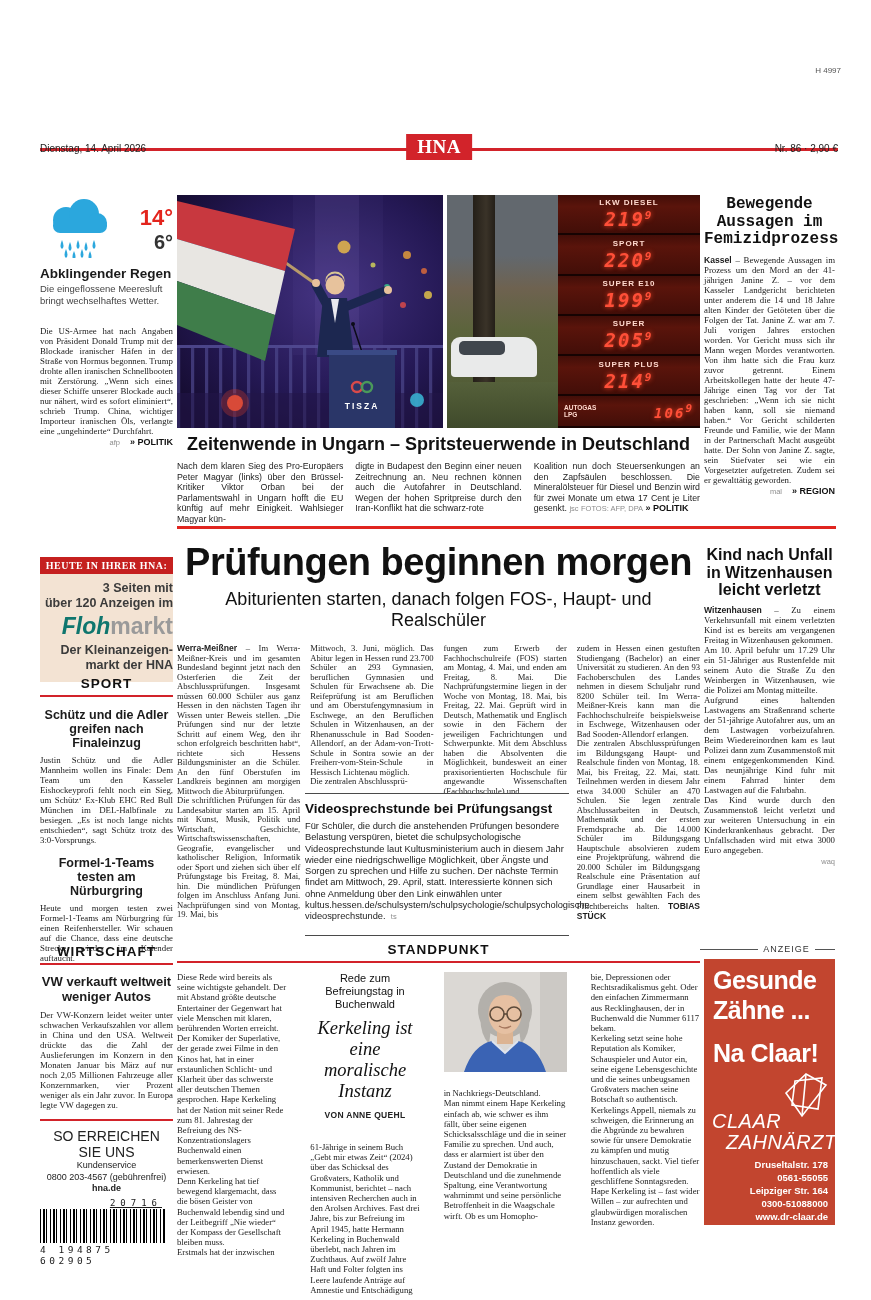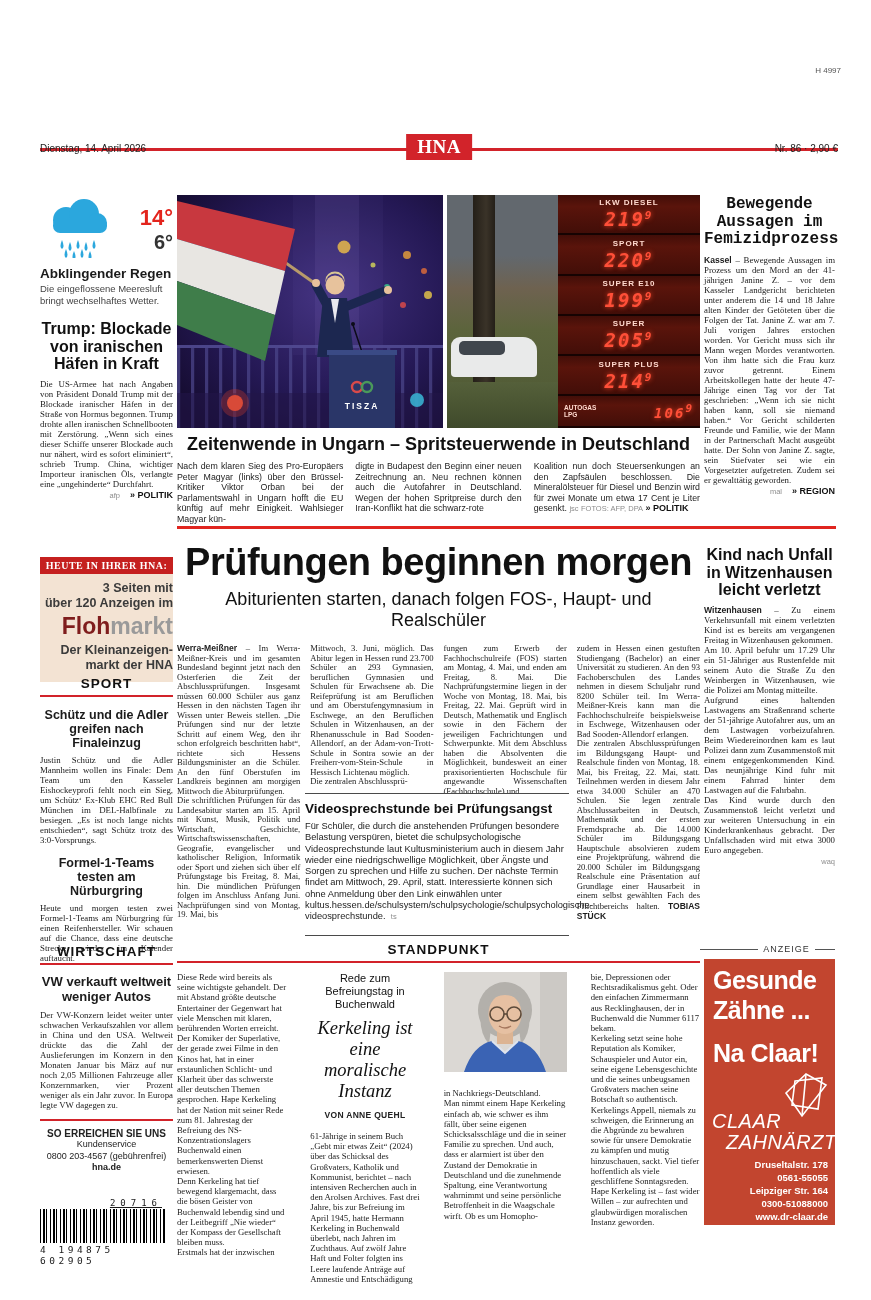--- a/index.html
+++ b/index.html
@@ -76,21 +76,21 @@
   .femizid .rail-body{margin-top:6px;}
   .lead{font-weight:bold;font-family:"Liberation Sans",sans-serif;font-size:8.6px;}
 
   
   .promo{left:40px;top:557px;width:133px;}
   .promo-banner{background:#c5201f;color:#fff;text-align:center;
                 font:bold 10px "Liberation Serif",serif;letter-spacing:.5px;padding:3px 0;}
   .promo-box{background:#f3e3d3;text-align:right;padding:7px 0 9px;}
   .promo-l{font:bold 12.5px "Liberation Sans",sans-serif;color:#3b3b3b;line-height:15px;}
   .promo-brand{font:bold 23px "Liberation Sans",sans-serif;line-height:26px;margin:2px 0 4px;}
-  .promo-brand .r{color:#7f1d1d;} .promo-brand .g{color:#9a9a9a;}
+  .promo-brand .r{color:#0f766e;font-style:italic;} .promo-brand .g{color:#9a9a9a;}
 
   .sport{left:40px;top:676px;width:133px;}
   .sport-item-title{font:bold 12.5px "Liberation Sans",sans-serif;text-align:center;line-height:14px;margin-top:11px;}
   .sport .rail-body{margin-top:5px;}
 
   .main{left:177px;top:538px;width:523px;height:400px;}
   .main-headline{font:bold 38px "Liberation Sans",sans-serif;text-align:center;color:#111;
                  letter-spacing:-.5px;margin-top:4px;line-height:40px;}
   .main-sub{font:18px "Liberation Sans",sans-serif;text-align:center;color:#111;margin-top:7px;}
   .main-cols{display:flex;gap:10px;margin-top:13px;height:308px;overflow:hidden;}
@@ -105,37 +105,37 @@
   .accident .art-title{font-size:16px;line-height:17.5px;}
   .accident .rail-body{margin-top:6px;}
   .credit-right{text-align:right;color:#8d8d8d;font:7.5px "Liberation Sans",sans-serif;margin-top:2px;}
 
   
   .wirtschaft{left:40px;top:944px;width:133px;}
   .w-title{font:bold 13px "Liberation Sans",sans-serif;text-align:center;line-height:15px;margin-top:9px;}
   .w-body{margin-top:6px;}
   .w-rule{border-top:2px solid #d2232a;margin-top:9px;}
   .contact{text-align:center;margin-top:7px;font-family:"Liberation Sans",sans-serif;color:#222;}
-  .contact-title{font-weight:bold;font-size:10px;}
+  .contact-title{font-weight:normal;font-size:14px;}
   .contact-line{font-size:9px;line-height:11.5px;}
   .contact-line.bold{font-weight:bold;}
 
   .barcode{left:40px;top:1198px;width:126px;font-family:"DejaVu Sans Mono",monospace;}
   .barcode-top{text-align:right;font-size:9px;letter-spacing:5px;padding-right:4px;text-decoration:underline;}
   .barcode-bars{height:40px;margin-top:1px;background:
      repeating-linear-gradient(90deg,#000 0 1px,#fff 1px 3px,#000 3px 5px,#fff 5px 6px,#000 6px 7px,#fff 7px 10px);}
   .barcode-bottom{font-size:9.5px;letter-spacing:3.5px;background:#fff;display:inline-block;
                   margin-top:-11px;position:relative;padding:1px 2px 0 0;}
 
   .standpunkt{left:177px;top:942px;width:523px;}
   .sp-cols{display:flex;gap:24px;margin-top:9px;}
   .sp-col{width:123.25px;font-size:8.7px;line-height:10.2px;color:#222;}
   .sp-kicker{font:11px "Liberation Sans",sans-serif;text-align:center;line-height:13px;color:#111;}
   .sp-headline{font:italic 18.5px "Liberation Serif",serif;text-align:center;line-height:21px;margin-top:7px;color:#111;}
-  .sp-byline{font:bold 8.5px "Liberation Sans",sans-serif;text-align:center;margin:8px 0 11px;letter-spacing:.3px;}
+  .sp-byline{font:bold 8.5px "Liberation Sans",sans-serif;text-align:center;margin:8px 0 22px;letter-spacing:.3px;}
   .sp-photo{display:block;}
 
   .adwrap{left:700px;top:944px;width:135px;}
   .ad-label{display:flex;align-items:center;gap:5px;font:9px "Liberation Sans",sans-serif;
             color:#333;letter-spacing:1px;}
   .ad-label:before,.ad-label:after{content:"";flex:1;border-top:1px solid #555;}
   .ad-label:after{flex:0.35;}
   .adbox{position:relative;margin-top:5px;margin-left:4px;width:131px;height:266px;background:#c2452f;color:#fff;
          font-family:"Liberation Sans",sans-serif;}
   .ad-l{position:absolute;left:9px;font-weight:bold;font-size:25px;letter-spacing:-.5px;}
@@ -179,21 +179,20 @@
       <span>
         <div class="temp-high">14°</div>
         <div class="temp-low">6°</div>
       </span>
     </div>
     <div class="weather-title">Abklingender Regen</div>
     <div class="weather-text">Die eingeflossene Meeresluft bringt wechselhaftes Wetter.</div>
   </div>
 
   <div class="abs trump">
-    <div class="art-title">Trump: Blockade von iranischen Häfen in Kraft</div>
     <div class="rail-body just">Die US-Armee hat nach Angaben von Präsident Donald Trump mit der Blockade iranischer Häfen in der Straße von Hormus begonnen. Trump drohte allen iranischen Schnellbooten mit Zerstörung. „Wenn sich eines dieser Schiffe unserer Blockade auch nur nähert, wird es sofort eliminiert“, schrieb Trump. China, wichtiger Importeur iranischen Öls, verlangte eine „ungehinderte“ Durchfahrt.</div>
     <div class="art-foot">
       <span class="cr">afp</span>
       <span class="ref">» POLITIK</span>
     </div>
   </div>
 
   <div class="abs photo-hungary">
     <svg width="266" height="233" viewBox="0 0 266 233">
       <defs>

